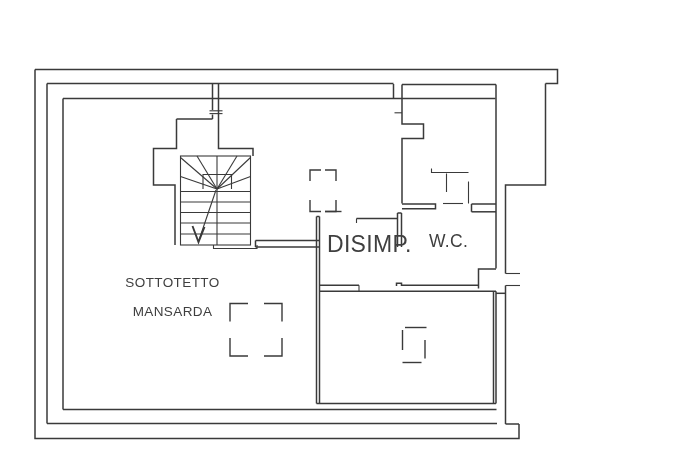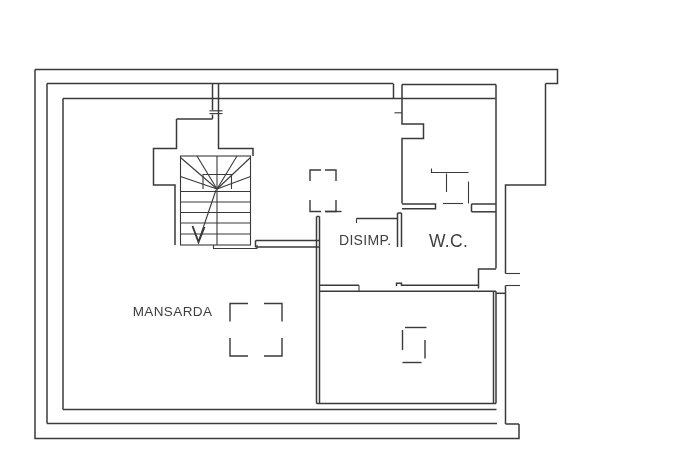--- a/index.html
+++ b/index.html
@@ -25,21 +25,21 @@
   .a{stroke-width:1.9px;}
   .room-label{
     position:absolute;color:var(--text);
     white-space:pre;user-select:none;
   }
   .lbl-sottotetto{
     left:100px;top:276px;width:145px;
     font-size:13.5px;line-height:14.7px;letter-spacing:.4px;
     text-align:center;
   }
-  .lbl-disimp{left:339px;top:233px;font-size:14px;line-height:1;letter-spacing:.3px;}
+  .lbl-disimp{left:327px;top:233px;font-size:23px;line-height:1;letter-spacing:.3px;}
   .lbl-wc{left:429px;top:233px;font-size:17.5px;line-height:1;letter-spacing:.3px;text-align:right;}
 </style>
 </head>
 <body>
 
 <div class="stage">
 
   <svg width="700" height="472" viewBox="0 0 700 472">
 
     <g>
@@ -169,19 +169,19 @@
     </g>
 
     <g>
       <path class="d" d="M405,327.5 H426.5"></path>
       <path class="d" d="M402.5,330 V350"></path>
       <path class="d" d="M425,340 V358.5"></path>
       <path class="d" d="M402.5,362.5 H421.5"></path>
     </g>
   </svg>
 
-  <div class="room-label lbl-sottotetto"><br>
+  <div class="room-label lbl-sottotetto"><span>SOTTOTETTO</span><br>
 <span>MANSARDA</span></div>
 
   <div class="room-label lbl-disimp">DISIMP.</div>
 
   <div class="room-label lbl-wc">W.C.</div>
 </div>
 
 </body></html>

